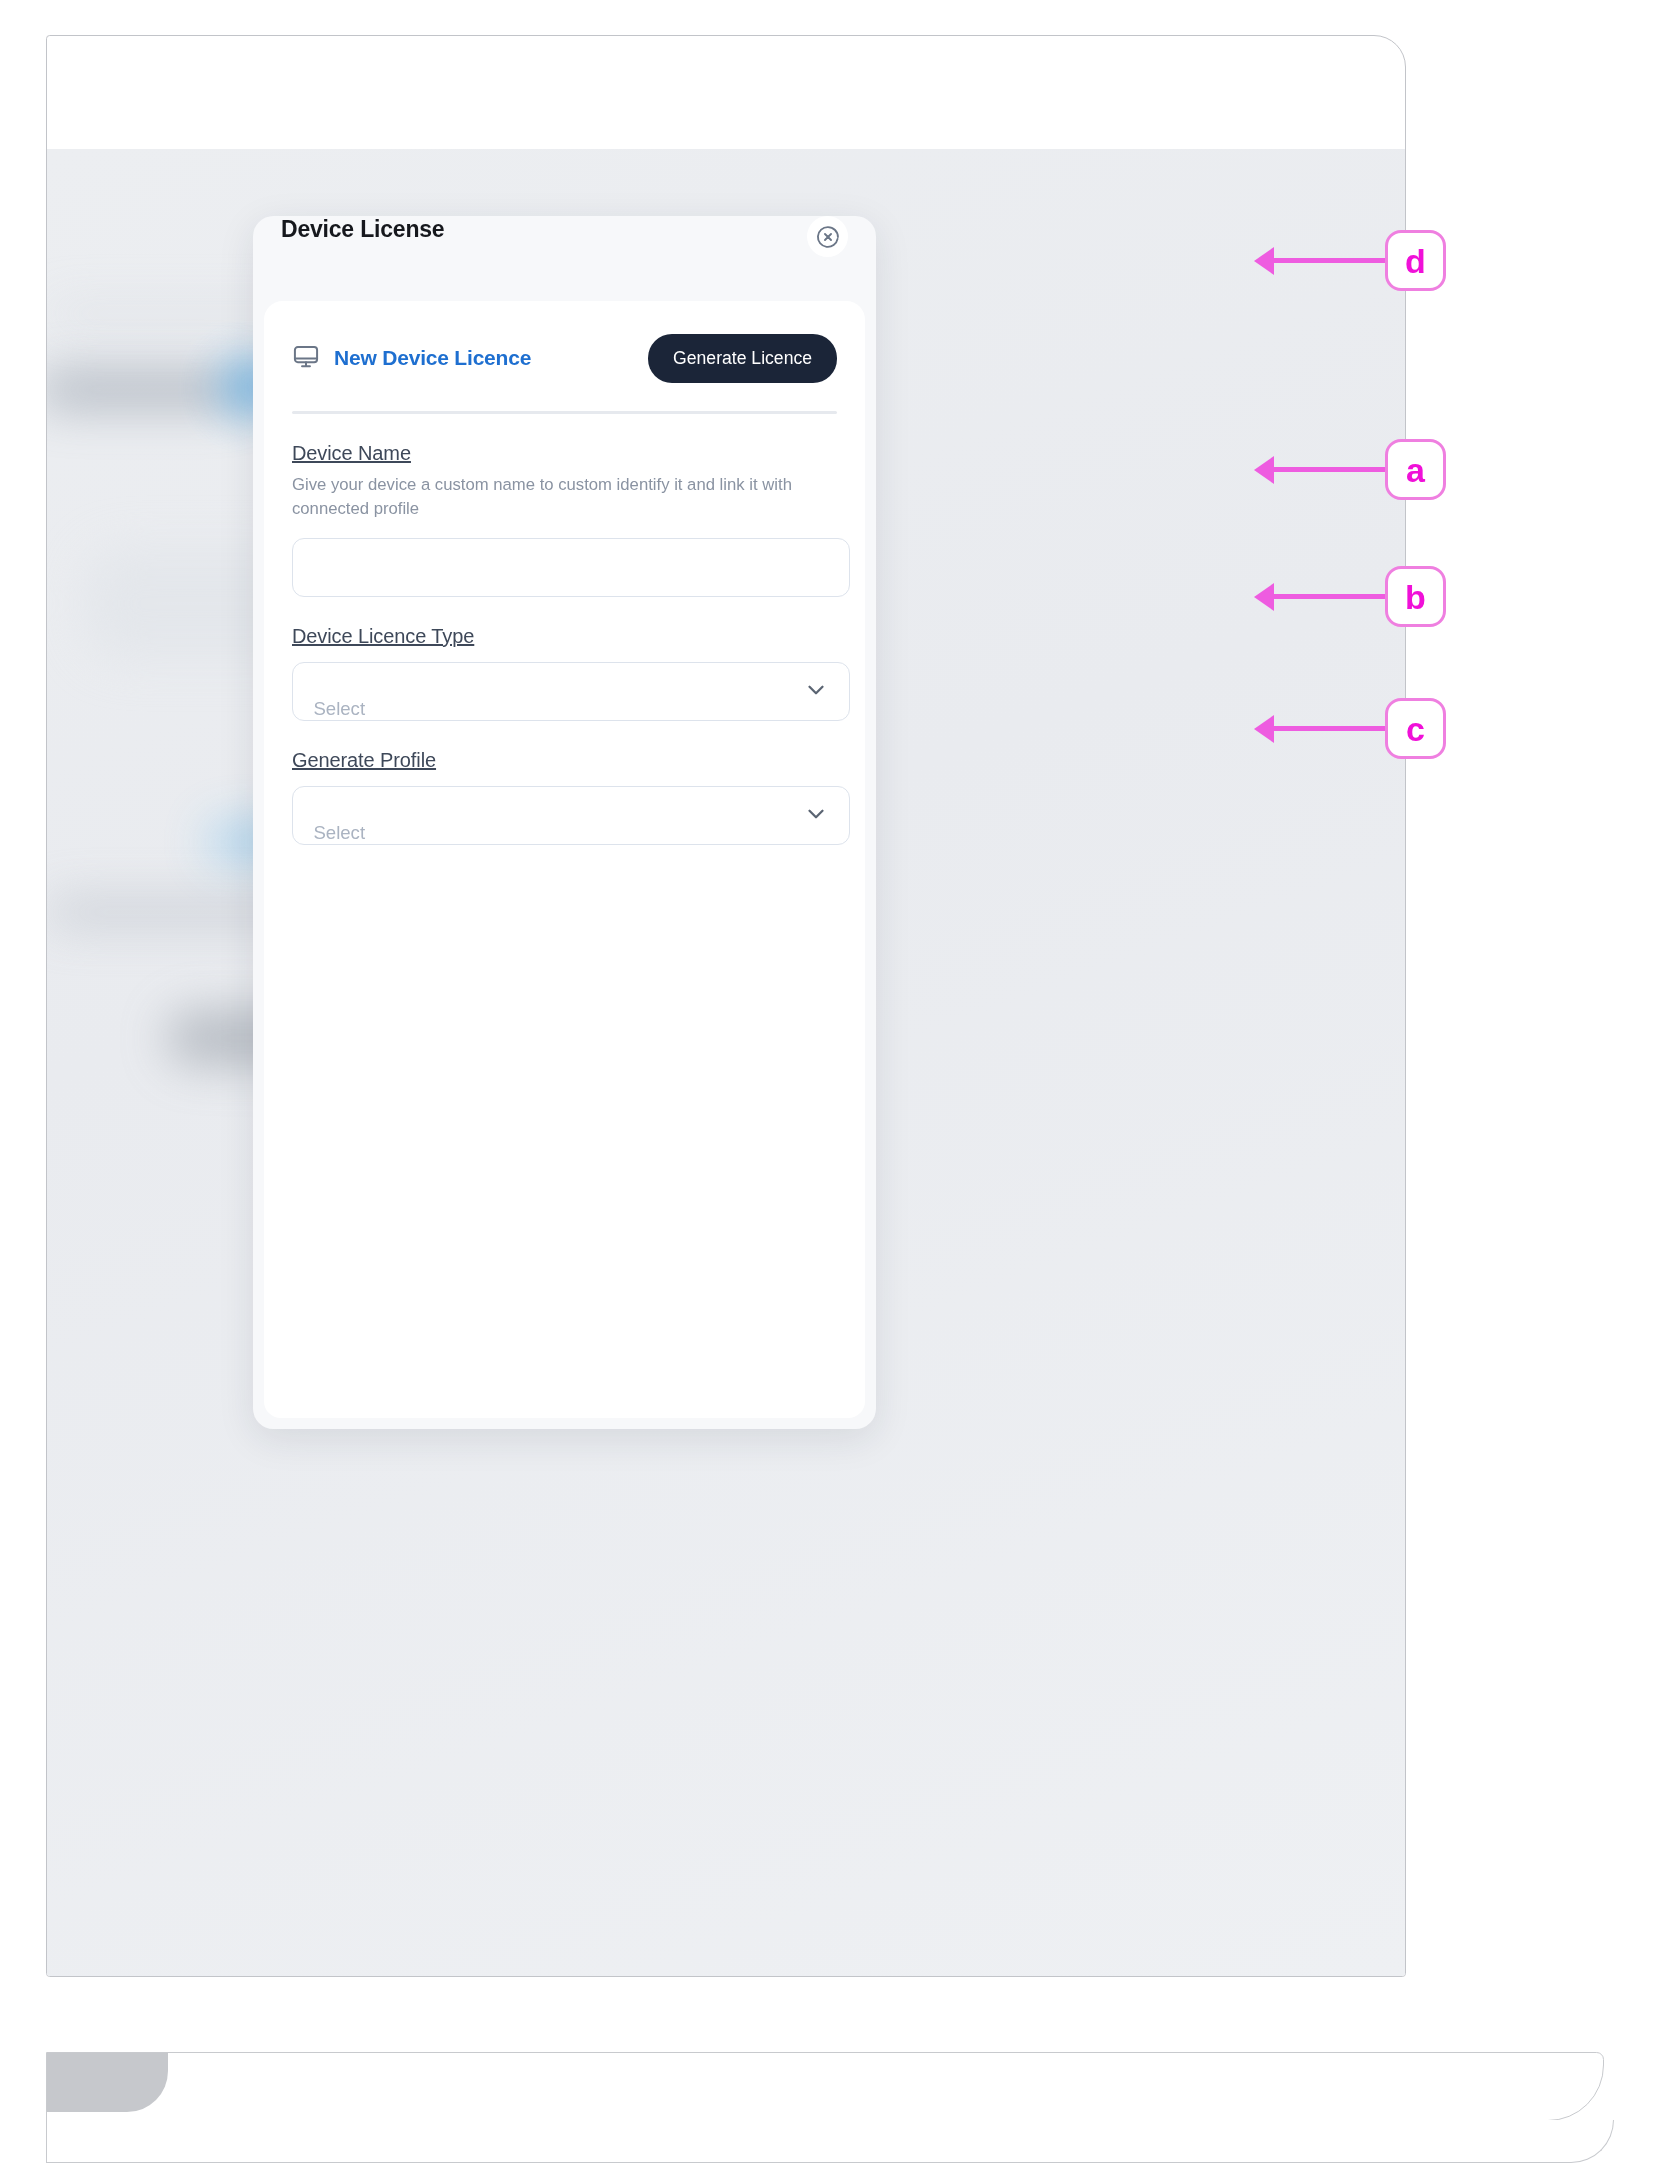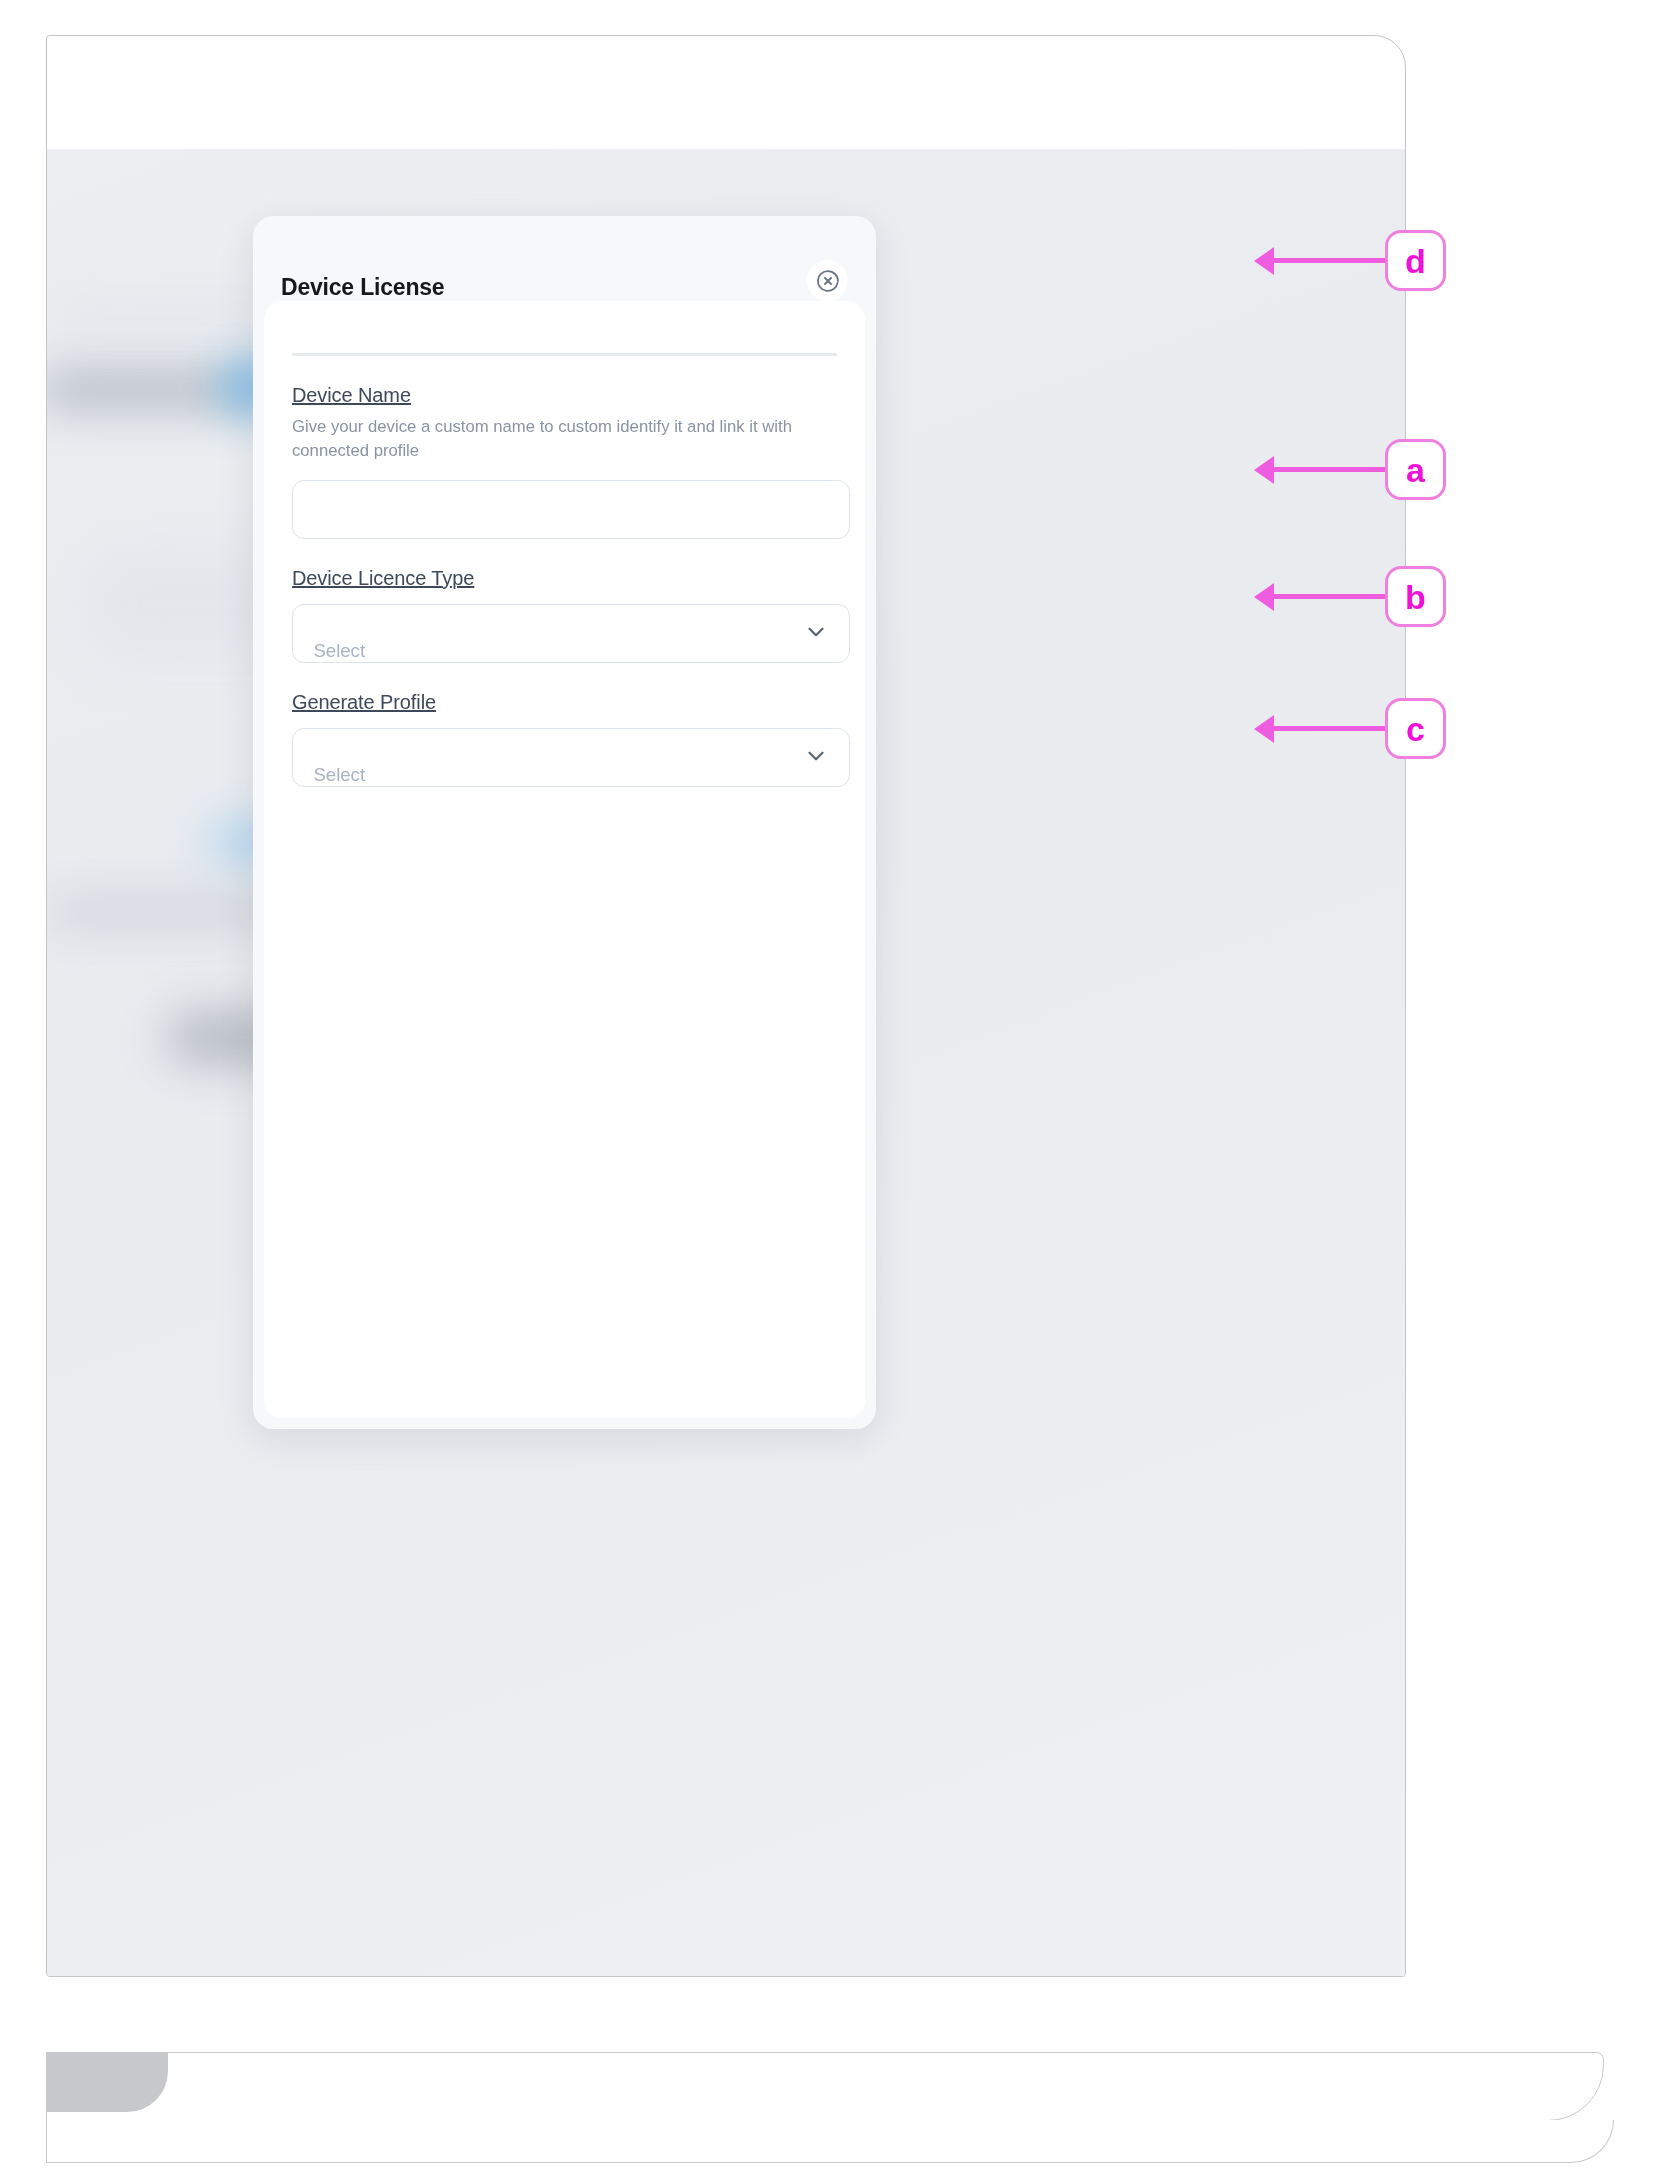--- a/index.html
+++ b/index.html
@@ -122,21 +122,21 @@
     border-radius: 20.4px;
     box-shadow: 0 9.3px 37px rgba(30,41,59,.10);
     overflow: hidden;
   }
 
   .modal-header {
     position: relative;
     height: 85px;
     padding: 0 28px;
     display: flex;
-    align-items: flex-end;
+    align-items: flex-start;
     justify-content: space-between;
   }
   .modal-title {
     font-size: 23px;
     font-weight: bold;
     color: #16181d;
     letter-spacing: -0.2px;
   }
   .close-btn {
     width: 41px; height: 41px;
@@ -312,20 +312,34 @@
           <div class="close-btn">
             <svg width="28" height="28" viewBox="0 0 24 24" fill="none" stroke="#6b7687" stroke-width="1.6" stroke-linecap="round">
               <path d="M20.2 13.6A8.5 8.5 0 1 1 12 3.5a8.5 8.5 0 0 1 8.5 8.5"></path>
               <path d="M9.4 9.4l5.2 5.2M14.6 9.4l-5.2 5.2"></path>
             </svg>
           </div>
         </div>
 
         <div class="modal-body">
 
+          <div class="card-top">
+            <div class="card-top-left">
+              <span class="monitor-icon">
+                <svg width="28" height="28" viewBox="0 0 24 24" fill="none" stroke="#6b7687" stroke-width="1.7" stroke-linecap="round" stroke-linejoin="round">
+                  <rect x="2.5" y="3.5" width="19" height="13" rx="2.5"></rect>
+                  <path d="M2.5 13.2h19"></path>
+                  <path d="M12 16.5v3.2"></path>
+                  <path d="M8.6 20h6.8"></path>
+                </svg>
+              </span>
+              <span class="card-top-label">New Device Licence</span>
+            </div>
+            <button class="generate-btn">Generate Licence</button>
+          </div>
 
           <div class="divider"></div>
 
           <div class="field-group">
             <div class="field-label">Device Name</div>
             <div class="field-help">Give your device a custom name to custom identify it and link it with connected profile</div>
             <input class="text-input" type="text" placeholder="" style="">
           </div>
 
           <div class="field-group">

